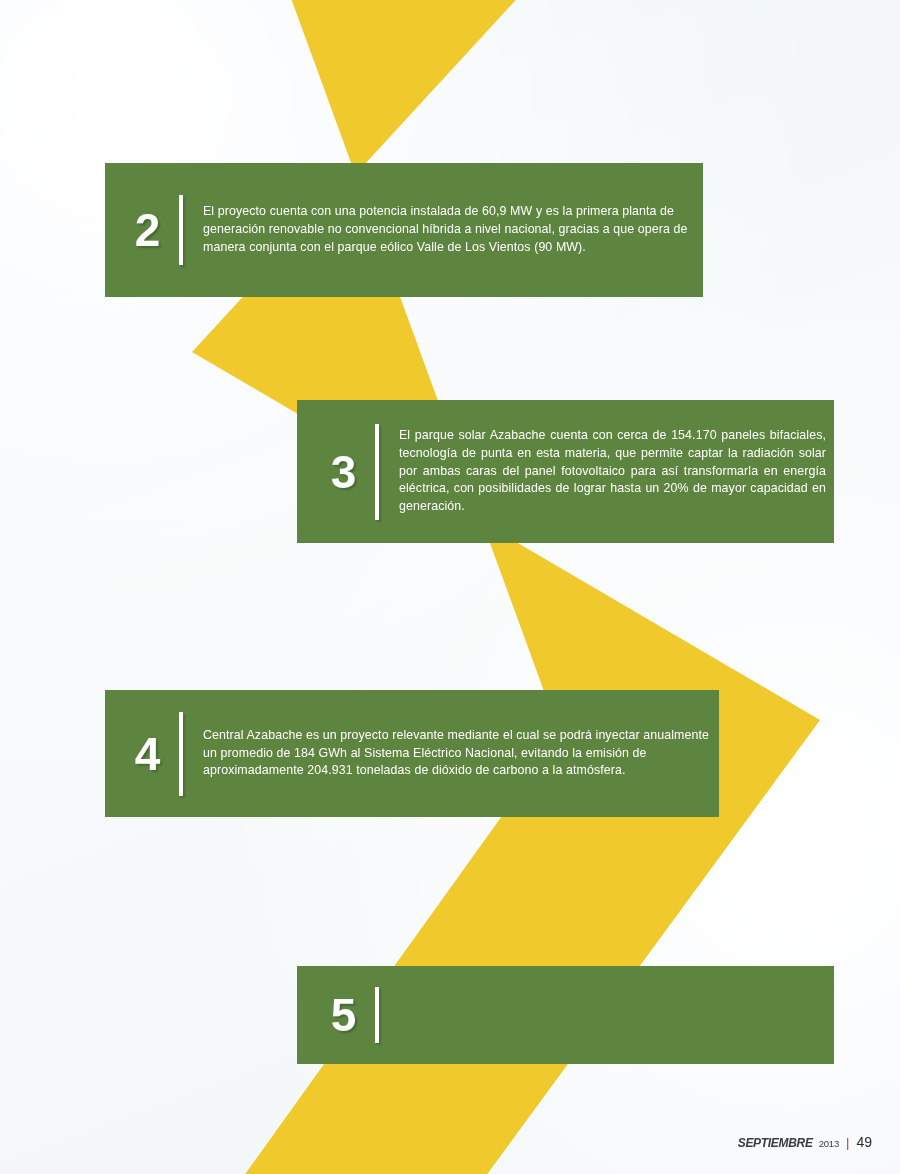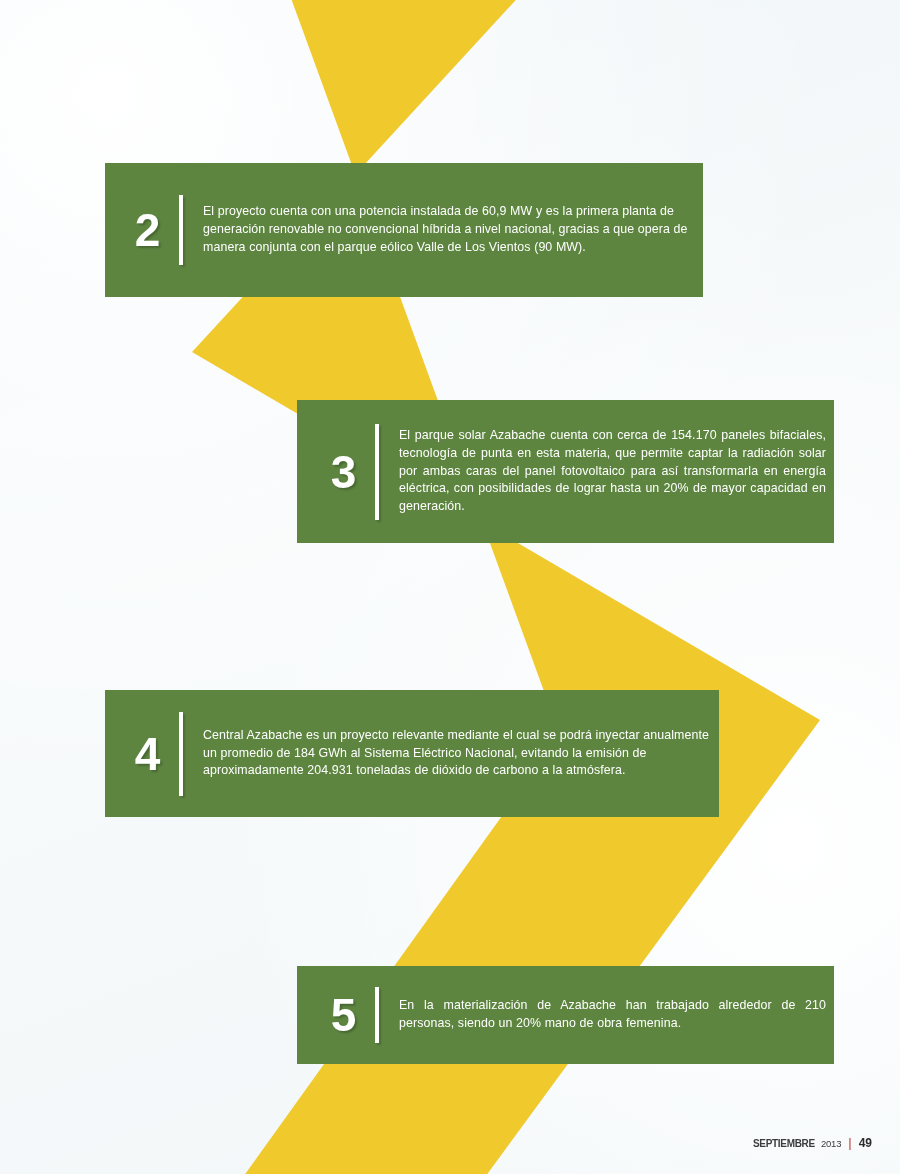--- a/index.html
+++ b/index.html
@@ -88,39 +88,40 @@
   #footer {
     position: absolute;
     right: 28px;
     bottom: 24px;
     display: flex;
     align-items: baseline;
     gap: 6px;
     font-family: "Liberation Sans", sans-serif;
   }
   #footer-month {
-    font-size: 10px;
+    font-size: 12px;
     font-weight: 700;
     color: #3c3c3c;
     letter-spacing: -0.3px;
+    font-style: italic;
   }
   #footer-year {
     font-size: 9.5px;
     color: #3c3c3c;
     letter-spacing: -0.2px;
   }
   #footer-sep {
     color: #c0392b;
     font-size: 13px;
     font-weight: 400;
     margin: 0 1px;
   }
   #footer-page {
-    font-size: 12px;
-    font-weight: 700;
+    font-size: 14px;
+    font-weight: 400;
     color: #2b2b2b;
   }
 </style>
 </head>
 <body>
 
 <div id="page">
 
   <div id="bg-wash"></div>
 
@@ -146,21 +147,20 @@
 
   <div class="callout" id="callout-4">
     <div class="callout-number">4</div>
     <div class="callout-rule"></div>
     <div class="callout-text">Central Azabache es un proyecto relevante mediante el cual se podrá inyectar anualmente un promedio de 184 GWh al Sistema Eléctrico Nacional, evitando la emisión de aproximadamente 204.931 toneladas de dióxido de carbono a la atmósfera.</div>
   </div>
 
   <div class="callout" id="callout-5">
     <div class="callout-number">5</div>
     <div class="callout-rule"></div>
-    <div class="callout-text justify">En la materialización de Azabache han trabajado alrededor de 210 personas, siendo un 20% mano de obra femenina.</div>
   </div>
 
   <div id="footer">
     <span id="footer-month">SEPTIEMBRE</span>
     <span id="footer-year">2013</span>
     <span id="footer-sep">|</span>
     <span id="footer-page">49</span>
   </div>
 
 </div>

